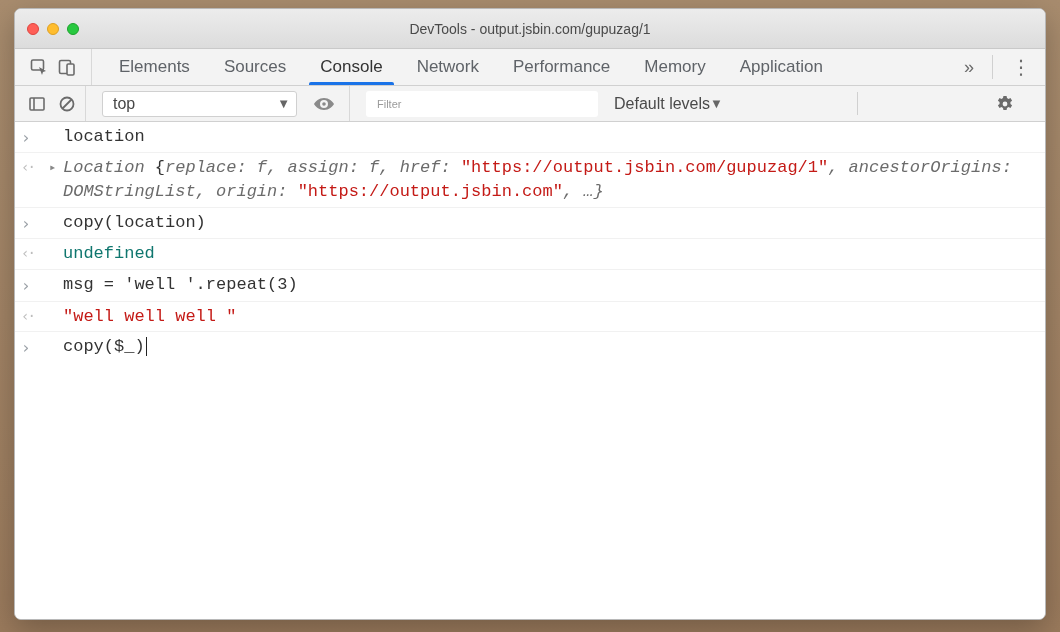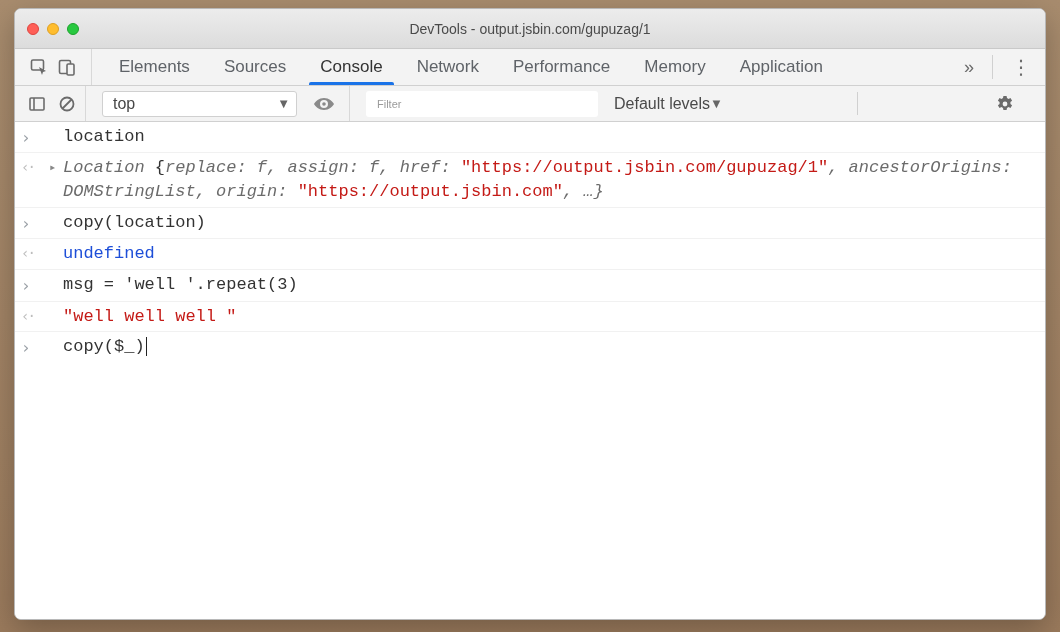--- a/index.html
+++ b/index.html
@@ -86,21 +86,21 @@
   .row { display:flex; align-items:flex-start; padding:3px 8px 3px 6px; border-bottom:1px solid #f1f1f1;}
   .row.noborder { border-bottom:none;}
   .gut { width:28px; flex-shrink:0; color:#a0a0a0; font-size:14px; padding-top:2px; text-align:left;}
   .gut.in::before { content:"›"; color:#9aa0a6; font-size:16px;}
   .gut.out::before { content:"‹·"; color:#bdbdbd; font-size:14px; letter-spacing:-2px;}
   .expander { width:14px; flex-shrink:0; color:#888; font-size:12px; padding-top:3px;}
   .content { flex:1; white-space:pre-wrap; word-break:break-word; }
   .mono { font-family: Liberation Mono, monospace; }
   .kw { font-style:italic; color:#6b6b6b;}
   .str { color:#c41a16;}
-  .undef { color:#1d4ed8;}
+  .undef { color:#0f766e;}
   .caret-dummy { border-right:1.5px solid #222; padding-right:1px;}
   svg { display:block; }
   .chev { font-size:13px; color:#666;}
 </style>
 </head>
 <body>
 
 <div class="window">
 
   <div class="titlebar">

